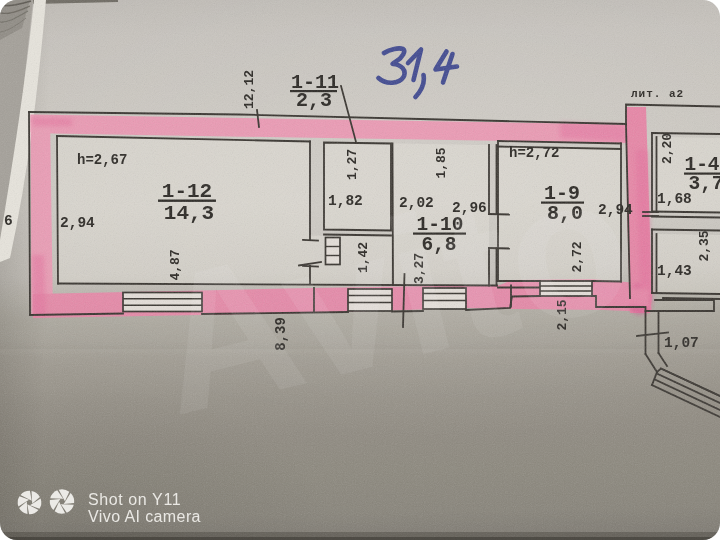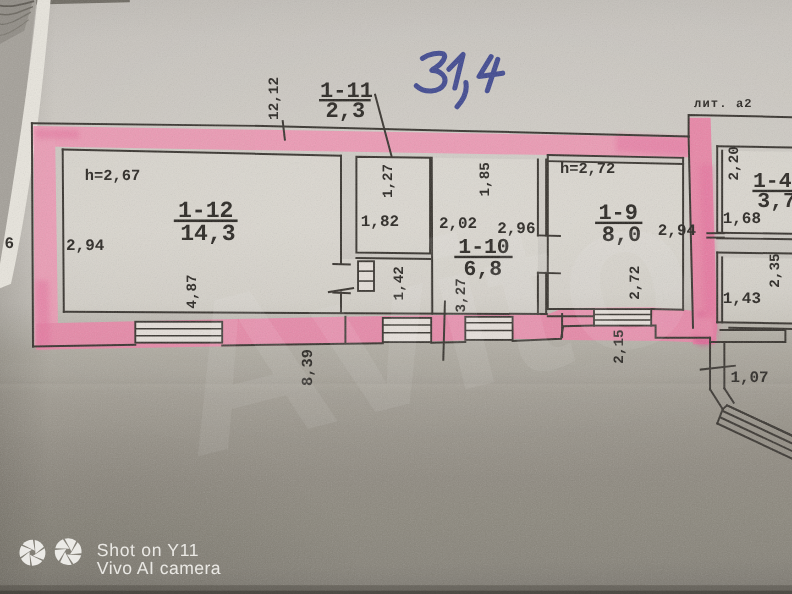--- a/index.html
+++ b/index.html
@@ -4,20 +4,21 @@
   html,body{margin:0;padding:0;}
   #ph{position:relative;width:720px;height:540px;overflow:hidden;
     background:
       radial-gradient(130% 80% at 60% 32%, rgba(255,255,255,0.13), rgba(255,255,255,0) 62%),
       radial-gradient(52% 38% at 10% 98%, rgba(35,32,26,0.13), rgba(35,32,26,0) 70%),
       linear-gradient(91deg, rgba(70,66,58,0.22) 0%, rgba(70,66,58,0) 7%),
       linear-gradient(179deg,
         #bfbbb5 0%, #c6c2bc 7%, #cac6bf 20%, #ccc8c1 38%, #c3bfb8 50%,
         #aca89e 58%, #9e998f 66%, #948f85 73%, #8e897f 80%, #8b877c 87%,
         #878379 94%, #7c7870 99%);
+    border-radius: 17px;
   }
   svg{position:absolute;left:0;top:0;filter:blur(0.35px);}
   .pl text{font-family:"Liberation Mono",monospace;font-weight:bold;fill:#2b2824;}
 </style></head>
 <body>
 <div id="ph">
 <svg width="720" height="540" viewBox="0 0 720 540">
  <defs>
    <filter id="grain" x="0" y="0" width="100%" height="100%">
      <feTurbulence type="fractalNoise" baseFrequency="0.9" numOctaves="2" stitchTiles="stitch" result="n"></feTurbulence>

